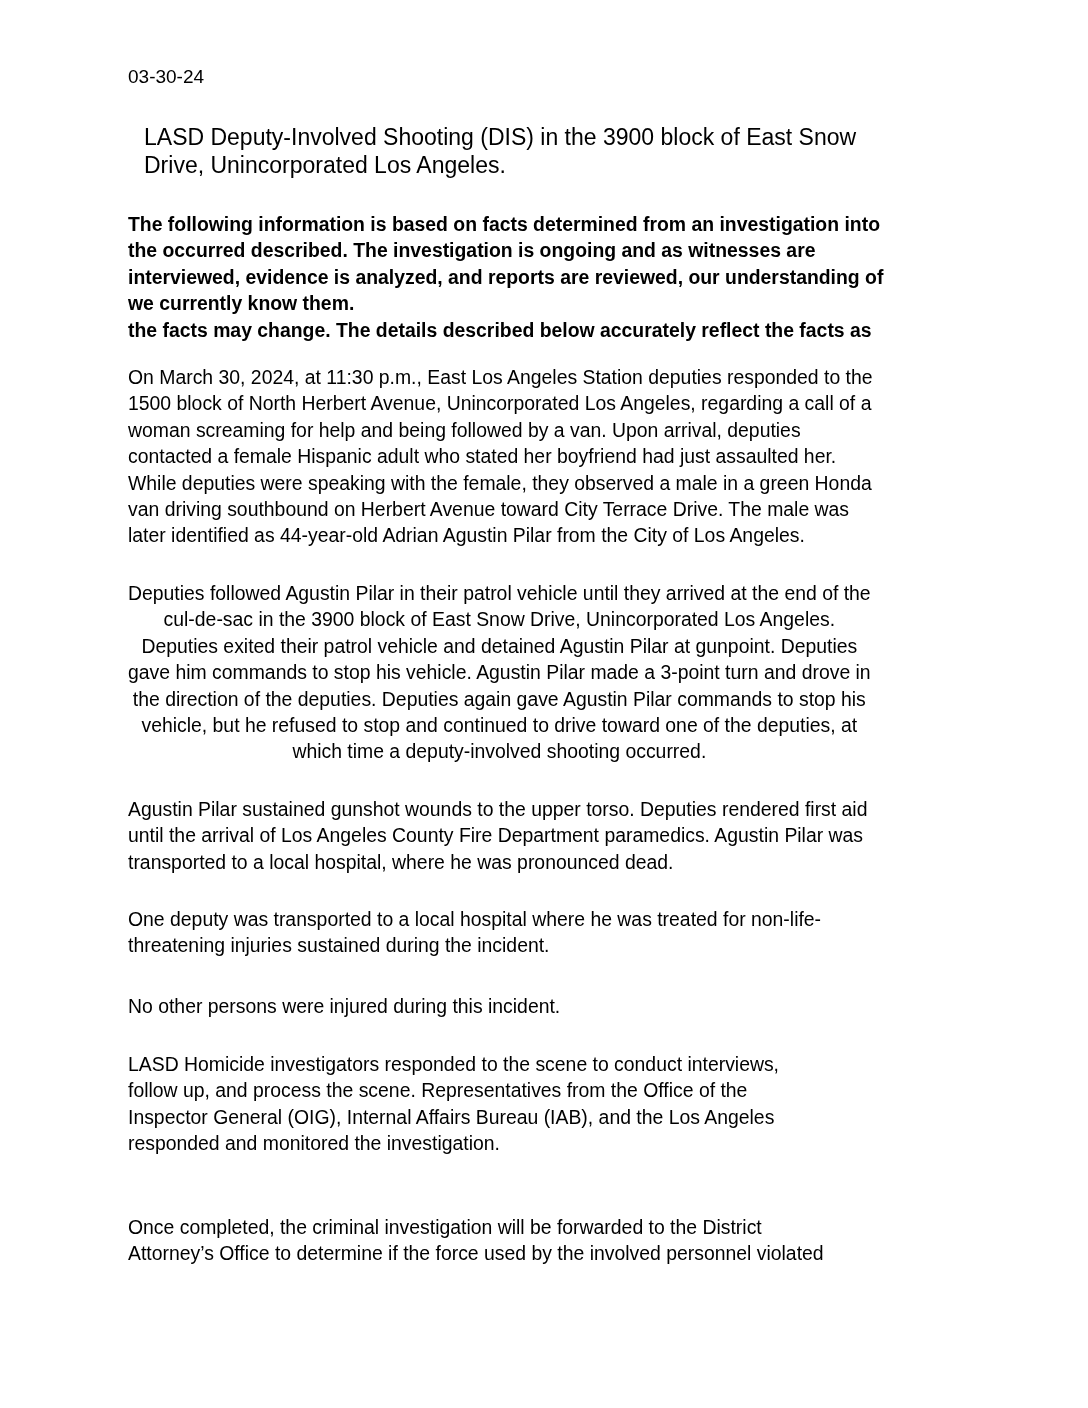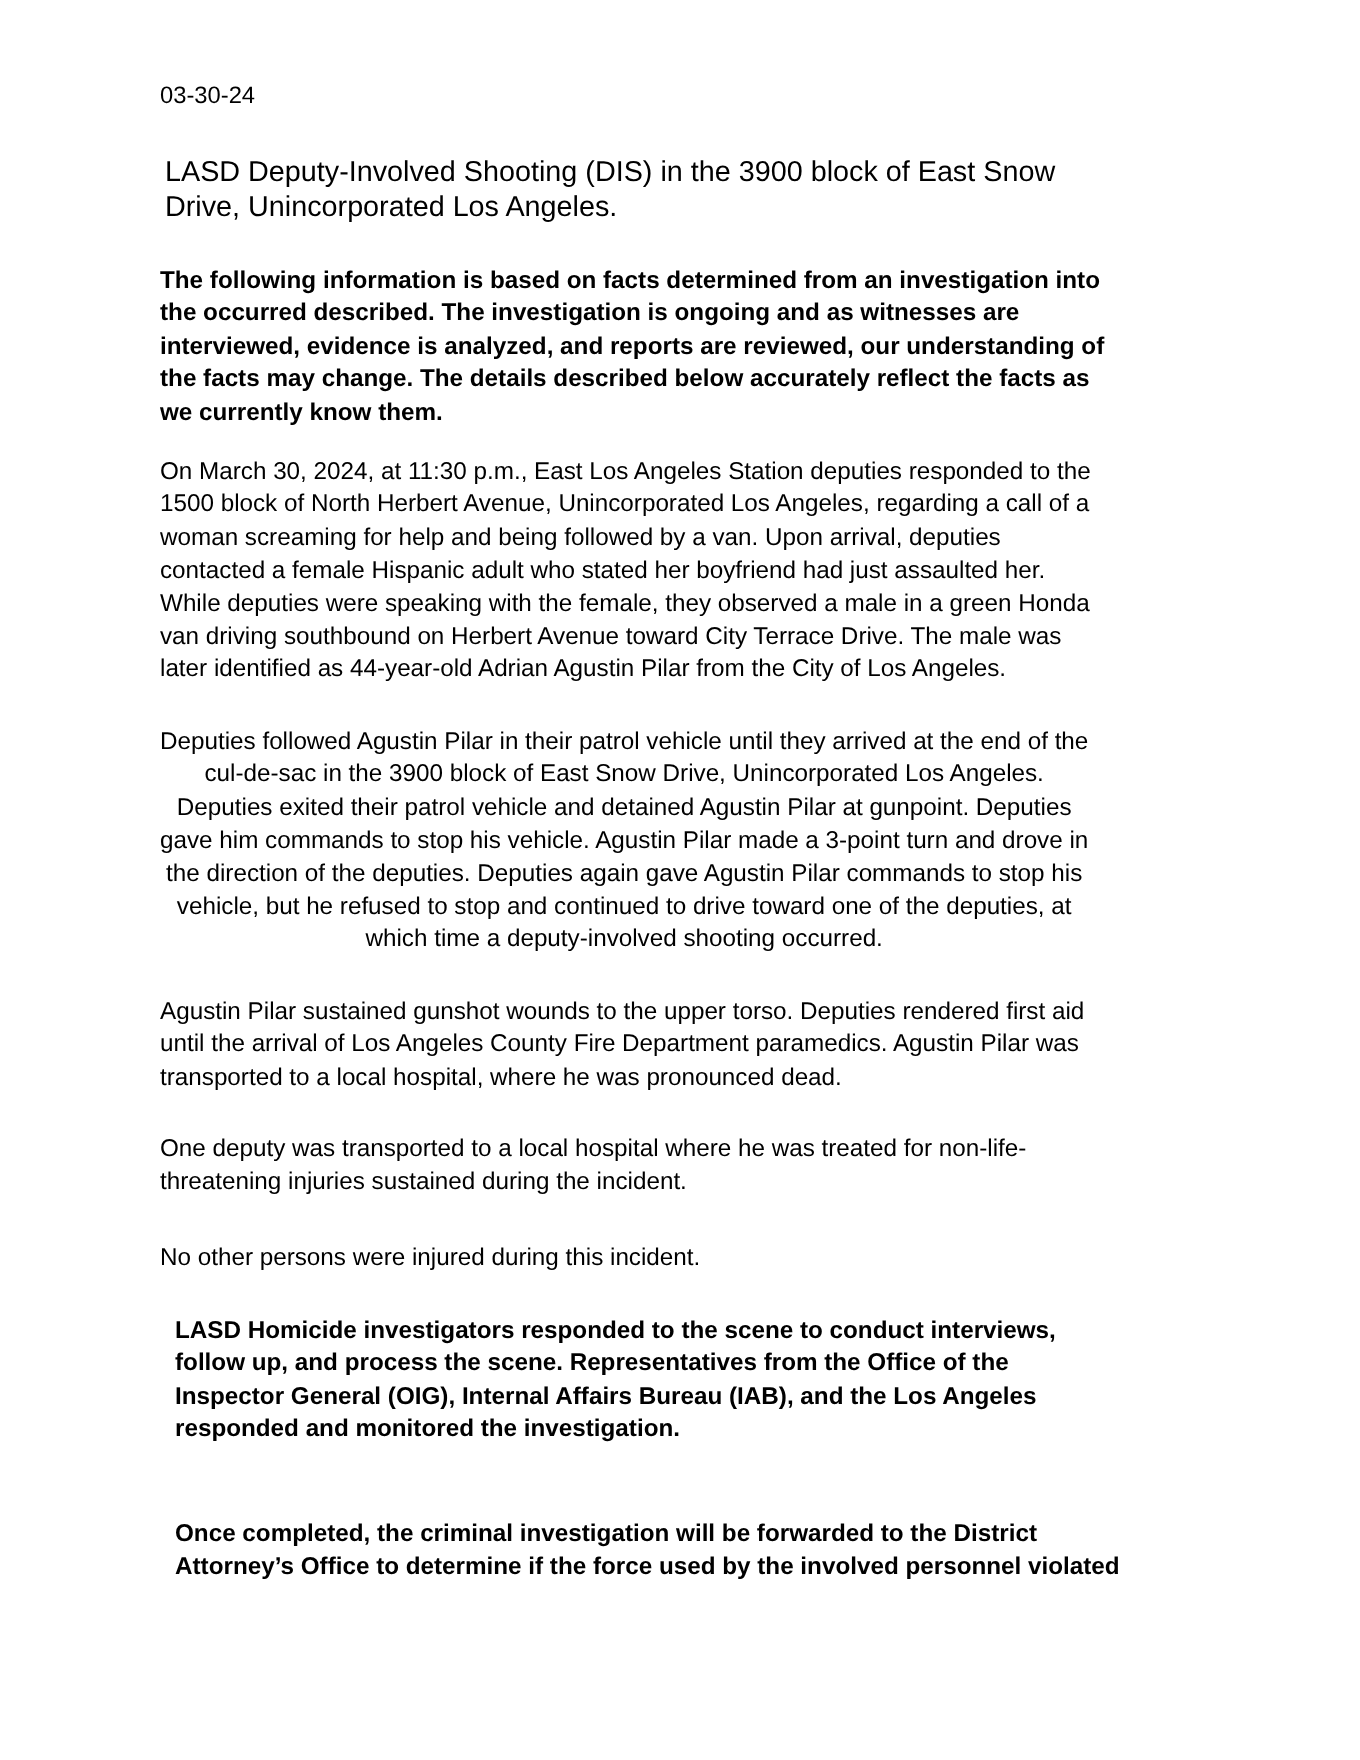--- a/index.html
+++ b/index.html
@@ -25,35 +25,35 @@
       position: absolute;
       top: 64px;
       left: 0;
       font-size: 19px;
       line-height: 26px;
       white-space: nowrap;
     }
     .title {
       position: absolute;
       top: 123px;
-      left: 4px;
+      left: 16px;
       font-size: 23px;
       line-height: 28px;
       white-space: nowrap;
     }
     .para {
       position: absolute;
       left: 0;
       font-size: 19.4px;
       line-height: 26.4px;
       white-space: nowrap;
     }
     .para .ln { display: block; }
     .bold-italic { font-weight: bold; }
-    .bold { font-weight: bold; margin-left: 12px; }
+    .bold { font-weight: normal; }
     #p-disclaimer { top: 211px; }
     #p-1 { top: 364px; }
     #p-2 { top: 580px; text-align: center; }
     #p-3 { top: 796px; }
     #p-4 { top: 906px; }
     #p-5 { top: 993px; }
     #p-6 { top: 1051px; }
     #p-7 { top: 1214px; }
   </style>
 </head>
@@ -65,22 +65,22 @@
 
   <h1 class="title" style="margin:0;font-weight:normal;">
     <span class="ln" style="display:block">LASD Deputy-Involved Shooting (DIS) in the 3900 block of East Snow</span>
     <span class="ln" style="display:block">Drive, Unincorporated Los Angeles.</span>
   </h1>
 
   <div class="para bold-italic" id="p-disclaimer">
     <span class="ln">The following information is based on facts determined from an investigation into</span>
     <span class="ln">the occurred described.  The investigation is ongoing and as witnesses are</span>
     <span class="ln">interviewed, evidence is analyzed, and reports are reviewed, our understanding of</span>
+    <span class="ln">we currently know them.</span>
     <span class="ln">the facts may change.  The details described below accurately reflect the facts as</span>
-    <span class="ln">we currently know them.</span>
   </div>
 
   <div class="para" id="p-1">
     <span class="ln">On March 30, 2024, at 11:30 p.m., East Los Angeles Station deputies responded to the</span>
     <span class="ln">1500 block of North Herbert Avenue, Unincorporated Los Angeles, regarding a call of a</span>
     <span class="ln">woman screaming for help and being followed by a van.  Upon arrival, deputies</span>
     <span class="ln">contacted a female Hispanic adult who stated her boyfriend had just assaulted her.</span>
     <span class="ln">While deputies were speaking with the female, they observed a male in a green Honda</span>
     <span class="ln">van driving southbound on Herbert Avenue toward City Terrace Drive.  The male was</span>
     <span class="ln">later identified as 44-year-old Adrian Agustin Pilar from the City of Los Angeles.</span>

